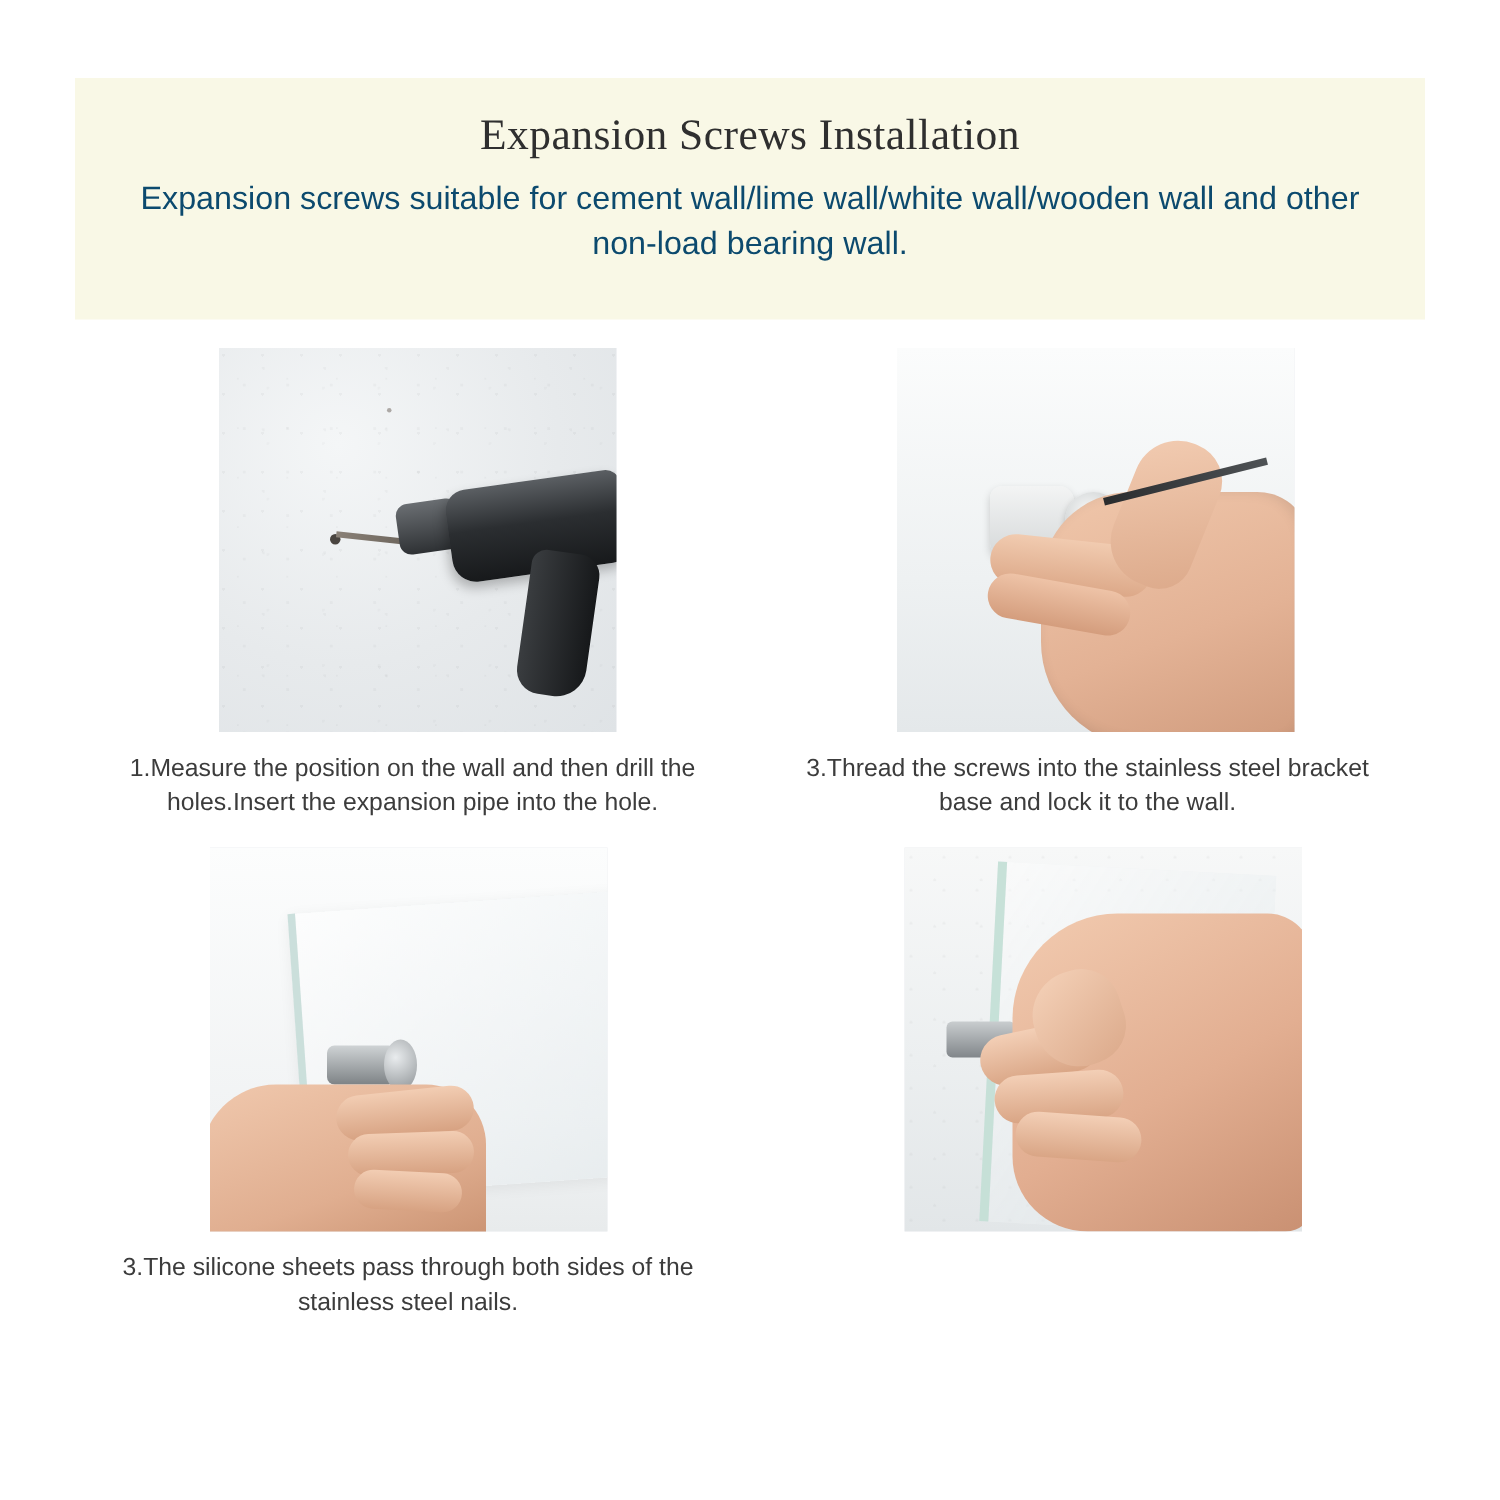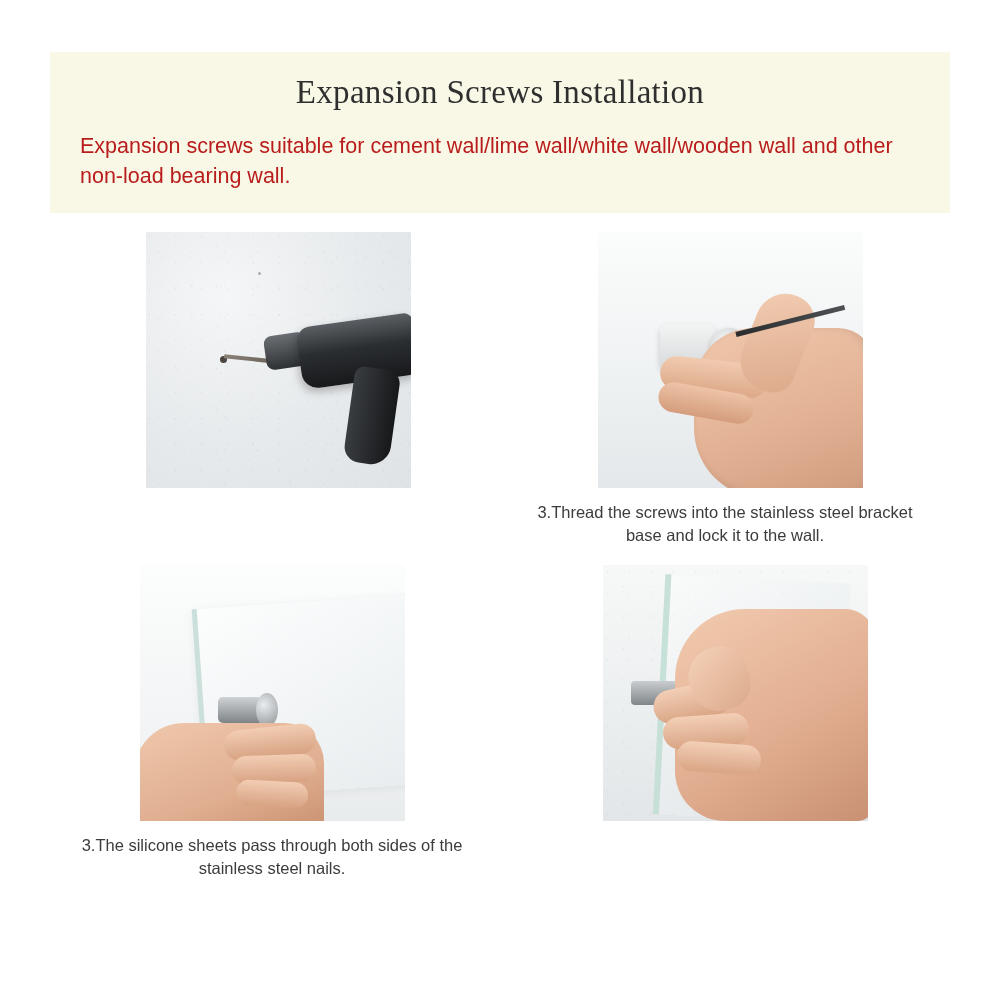--- a/index.html
+++ b/index.html
@@ -26,33 +26,33 @@
     left: 50px;
     top: 52px;
     width: 900px;
     height: 161px;
     background: #f9f8e6;
     box-sizing: border-box;
     padding-top: 22px;
   }
   .banner-title {
     font-family: "Liberation Serif", serif;
-    font-size: 33px;
+    font-size: 29px;
     color: #2f2f2f;
     text-align: center;
     letter-spacing: 0.3px;
   }
   .banner-sub {
-    margin: 20px auto 0 auto;
+    margin: 10px auto 0 auto;
     width: 840px;
     font-family: "Liberation Sans", sans-serif;
     font-size: 21.5px;
     line-height: 30px;
-    color: #b91c1c;
-    text-align: left;
+    color: #0c4a6e;
+    text-align: center;
   }
 
   
   .grid {
     position: absolute;
     left: 50px;
     top: 232px;
     width: 900px;
   }
   .row {
@@ -403,20 +403,21 @@
             <div class="wall-plain"></div>
             <div class="wall-grain"></div>
             <div class="hole-mark"></div>
             <div class="drill-bit"></div>
             <div class="drill-chuck"></div>
             <div class="drill-body"></div>
             <div class="drill-grip"></div>
             <div class="spec-1"></div>
           </div>
         </div>
+        <div class="caption">1.Measure the position on the wall and then drill the holes.Insert the expansion pipe into the hole.</div>
       </div>
 
       <div class="cell cell-2">
         <div class="photo-wrap">
           <div class="photo p2">
             <div class="wall-soft"></div>
             <div class="sleeve-2"></div>
             <div class="bracket-2"></div>
             <div class="bracket-2-hole"></div>
             <div class="hand-2"></div>

